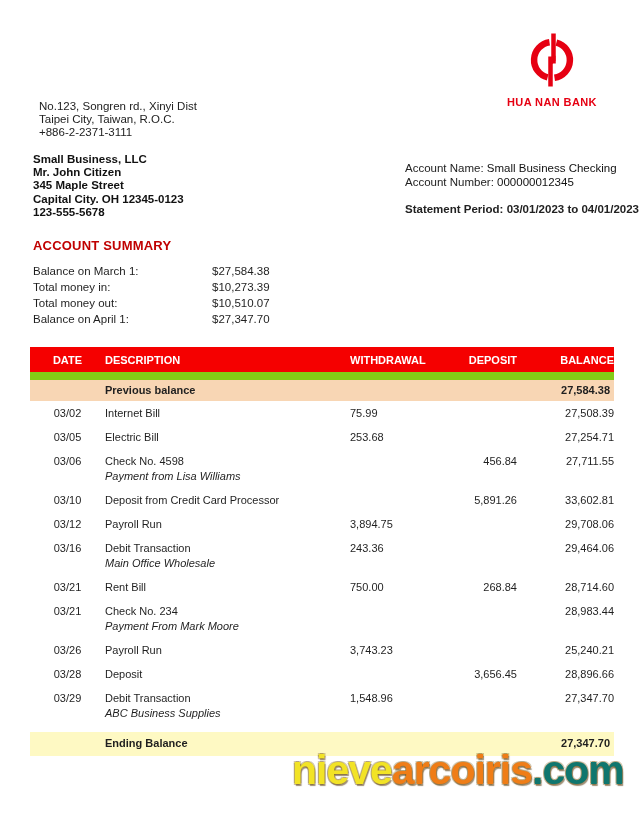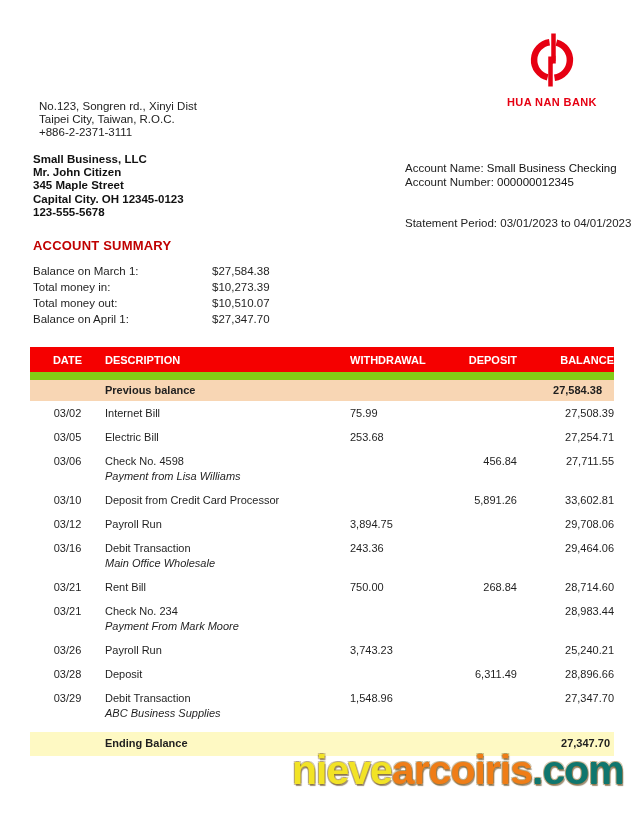--- a/index.html
+++ b/index.html
@@ -10,21 +10,21 @@
   
   .bank-address { position: absolute; left: 39px; top: 100px; font-size: 11.5px; line-height: 13.2px; color: #222; }
   .logo-block { position: absolute; left: 484px; top: 31px; width: 136px; text-align: center; }
   .logo-mark { width: 50px; height: 58px; display: inline-block; }
   .logo-name { margin-top: 3px; font-size: 11px; font-weight: 800; letter-spacing: 0.4px; color: #e60012; white-space: nowrap; }
 
   
   .customer { position: absolute; left: 33px; top: 153px; font-size: 11.5px; line-height: 13.2px; font-weight: 700; color: #111; }
   .account-info { position: absolute; left: 405px; top: 162px; font-size: 11.5px; line-height: 13.8px; color: #222; }
   .account-info b { font-weight: 400; color: #111; margin-top: 33px; }
-  .acct-period { margin-top: 27px; }
+  .acct-period { margin-top: 13px; font-weight: bold; }
 
   
   .summary-title { position: absolute; left: 33px; top: 238px; font-size: 13px; font-weight: 800; color: #c00000; letter-spacing: 0.2px; }
   .summary { position: absolute; left: 33px; top: 263px; font-size: 11.5px; }
   .summary-row { display: flex; line-height: 16px; gap: 20px; }
   .summary-label { width: 159px; }
   .summary-value { }
 
   
   .txn-wrap { position: absolute; left: 30px; top: 347px; width: 584px; }
@@ -41,21 +41,21 @@
   th.h-dep  { text-align: right; padding-right: 4px; }
   th.h-bal  { text-align: right; padding-right: 4px; }
   table.txn td { vertical-align: top; padding: 5px 0 4px 0; line-height: 15px; }
   td.c-date { vertical-align: middle; text-align: center; padding-left: 18px; }
   td.c-desc { text-align: left; }
   td.c-wd   { text-align: left; }
   td.c-dep  { text-align: right; padding-right: 4px; }
   td.c-bal  { text-align: right; padding-right: 4px; }
   .desc-note { font-style: italic; line-height: 15px; color: #1f1f1f; }
   tr.band td { background: #f8d6b4; font-weight: 700; padding: 3px 0; }
-  tr.band td.c-dep, tr.band td.c-bal { padding-right: 12px; }
+  tr.band td.c-dep, tr.band td.c-bal { padding-right: 4px; }
   tr.ending td { background: #fef9c3; font-weight: 700; padding: 4px 0 5px 0; }
   tr.ending td.c-bal { padding-right: 4px; }
   tr.spacer td { padding: 0; height: 7px; background: #fff; }
 
   
   .watermark { position: absolute; left: 292px; top: 748px; font-size: 41px; font-weight: 800; letter-spacing: -1px; line-height: 1.1; white-space: nowrap;
     text-shadow: -1px -1px 0 rgba(110,75,0,.30), 1px -1px 0 rgba(110,75,0,.30), -1px 1px 0 rgba(110,75,0,.35), 1px 2px 1px rgba(80,50,0,.55); }
   .wm-1 { color: #f2e326; }
   .wm-2 { color: #ef7d17; }
   .wm-3 { color: #0f766e; }
@@ -246,21 +246,21 @@
     <td class="c-dep"></td>
     <td class="c-bal">25,240.21</td>
   </tr>
           <tr>
     <td class="c-date">03/28</td>
     <td class="c-desc">
       <div class="desc-main">Deposit</div>
 
     </td>
     <td class="c-wd"></td>
-    <td class="c-dep">6,311.49</td>
+    <td class="c-dep">3,656.45</td>
     <td class="c-bal">28,896.66</td>
   </tr>
           <tr>
     <td class="c-date">03/29</td>
     <td class="c-desc">
       <div class="desc-main">Debit Transaction</div>
       <div class="desc-note">ABC Business Supplies</div>
     </td>
     <td class="c-wd">1,548.96</td>
     <td class="c-dep"></td>

